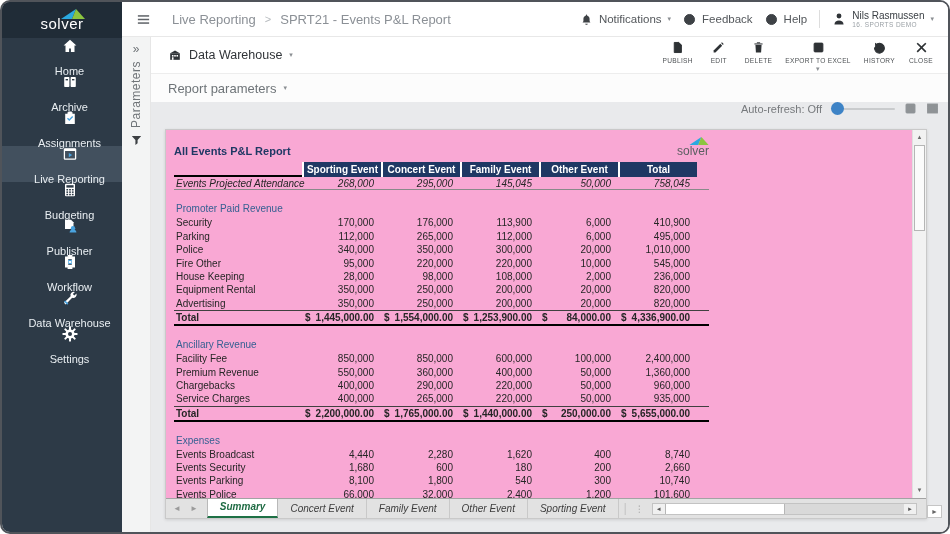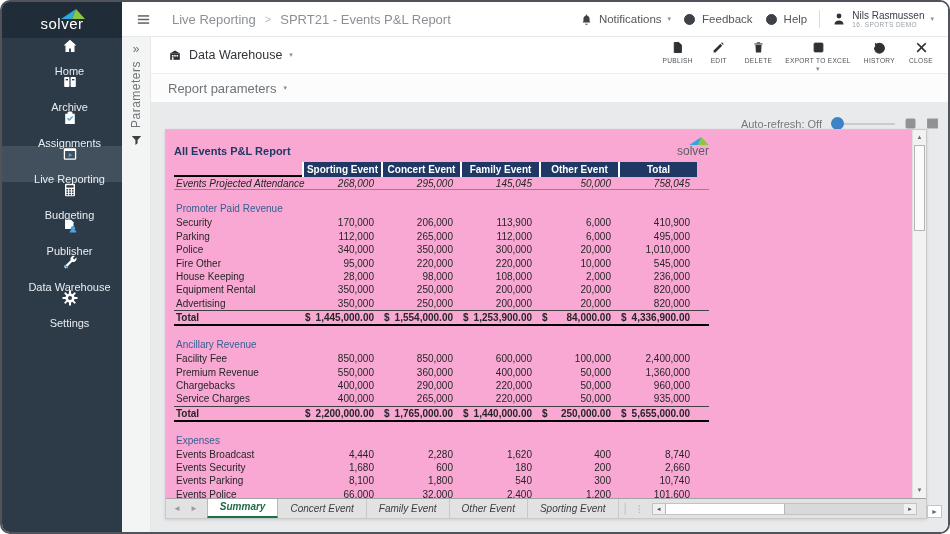--- a/index.html
+++ b/index.html
@@ -58,21 +58,21 @@
   .a-icon{width:13px;height:13px;color:#2e3235;}
   .a-icon svg{width:13px;height:13px;fill:currentColor;}
   .action .caret{margin-top:-2px;}
 
   
   .rp-row{position:absolute;left:149px;right:0;top:72px;height:28px;background:#fcfcfc;display:flex;align-items:center;
     padding-left:17px;gap:7px;font-size:13px;color:#6e7478;cursor:pointer;}
 
   
   .area{position:absolute;left:149px;right:0;top:100px;bottom:0;background:#e9eaec;}
-  .ar-row{position:absolute;top:15px;right:9px;display:flex;align-items:center;gap:9px;font-size:11px;color:#76797c;}
+  .ar-row{position:absolute;top:0;right:9px;display:flex;align-items:center;gap:9px;font-size:11px;color:#76797c;}
   .slider{position:relative;width:64px;height:13px;display:flex;align-items:center;cursor:pointer;}
   .slider .track{width:100%;height:2px;background:#c9cbcd;border-radius:1px;}
   .slider .knob{position:absolute;left:0;top:0;width:13px;height:13px;border-radius:50%;background:#3d83c6;}
   .ar-icon{width:13px;height:13px;color:#8f9396;cursor:pointer;}
   .ar-icon svg{width:13px;height:13px;fill:currentColor;}
 
   
   .card{position:absolute;left:14px;top:27px;width:762px;height:390px;background:#f9a8d4;border:1px solid #c9c9c9;
     box-sizing:border-box;box-shadow:0 1px 3px rgba(0,0,0,.12);}
   .card-body{position:absolute;left:0;top:0;right:14px;bottom:20px;overflow:hidden;padding:7px 0 0 8px;box-sizing:border-box;}
@@ -194,20 +194,31 @@
         </div>
         <div class="side-item">
           <span class="side-icon">
             <svg viewBox="0 0 16 16">
               <path d="M3 1.8h6l2.5 2.5V11H3z"></path>
               <circle cx="11" cy="10.2" r="2.2" fill="#4aa3df"></circle>
               <path d="M7.6 14.6c0-1.9 1.5-3 3.4-3s3.4 1.1 3.4 3z" fill="#4aa3df"></path>
             </svg>
           </span>
           <span class="side-label">Publisher</span>
+        </div>
+        <div class="side-item">
+          <span class="side-icon">
+            <svg viewBox="0 0 16 16" fill="none" stroke="currentColor" stroke-width="1.2">
+              <rect x="6.2" y="1.6" width="3.6" height="3"></rect>
+              <rect x="6.2" y="6.5" width="3.6" height="3" stroke="#4aa3df"></rect>
+              <rect x="6.2" y="11.4" width="3.6" height="3"></rect>
+              <path d="M6.2 3.1H3.6v9.8h2.6M9.8 3.1h2.6v9.8H9.8"></path>
+            </svg>
+          </span>
+          <span class="side-label">Workflow</span>
         </div>
         <div class="side-item">
           <span class="side-icon">
             <svg viewBox="0 0 16 16">
               <path d="M2 12.8 8.6 6.2a3.4 3.4 0 0 1 4.3-4.3L10.8 4l1.6 1.6 2.1-2.1a3.4 3.4 0 0 1-4.3 4.3L3.6 14.4z"></path>
               <path d="M3.2 10.4l3.2 3.2-1.2 1.2-3.2-3.2z" fill="#4aa3df"></path>
             </svg>
           </span>
           <span class="side-label">Data Warehouse</span>
         </div>
@@ -432,21 +443,21 @@
               <div class="cell">50,000</div>
               <div class="cell">758,045</div>
             </div>
             <div class="trow row-blank"></div>
             <div class="trow row-section">
               <div class="rlabel">Promoter Paid Revenue</div>
             </div>
             <div class="trow">
               <div class="rlabel">Security</div>
               <div class="cell">170,000</div>
-              <div class="cell">206,000</div>
+              <div class="cell">176,000</div>
               <div class="cell">113,900</div>
               <div class="cell">6,000</div>
               <div class="cell">410,900</div>
             </div>
             <div class="trow">
               <div class="rlabel">Parking</div>
               <div class="cell">112,000</div>
               <div class="cell">265,000</div>
               <div class="cell">112,000</div>
               <div class="cell">6,000</div>

